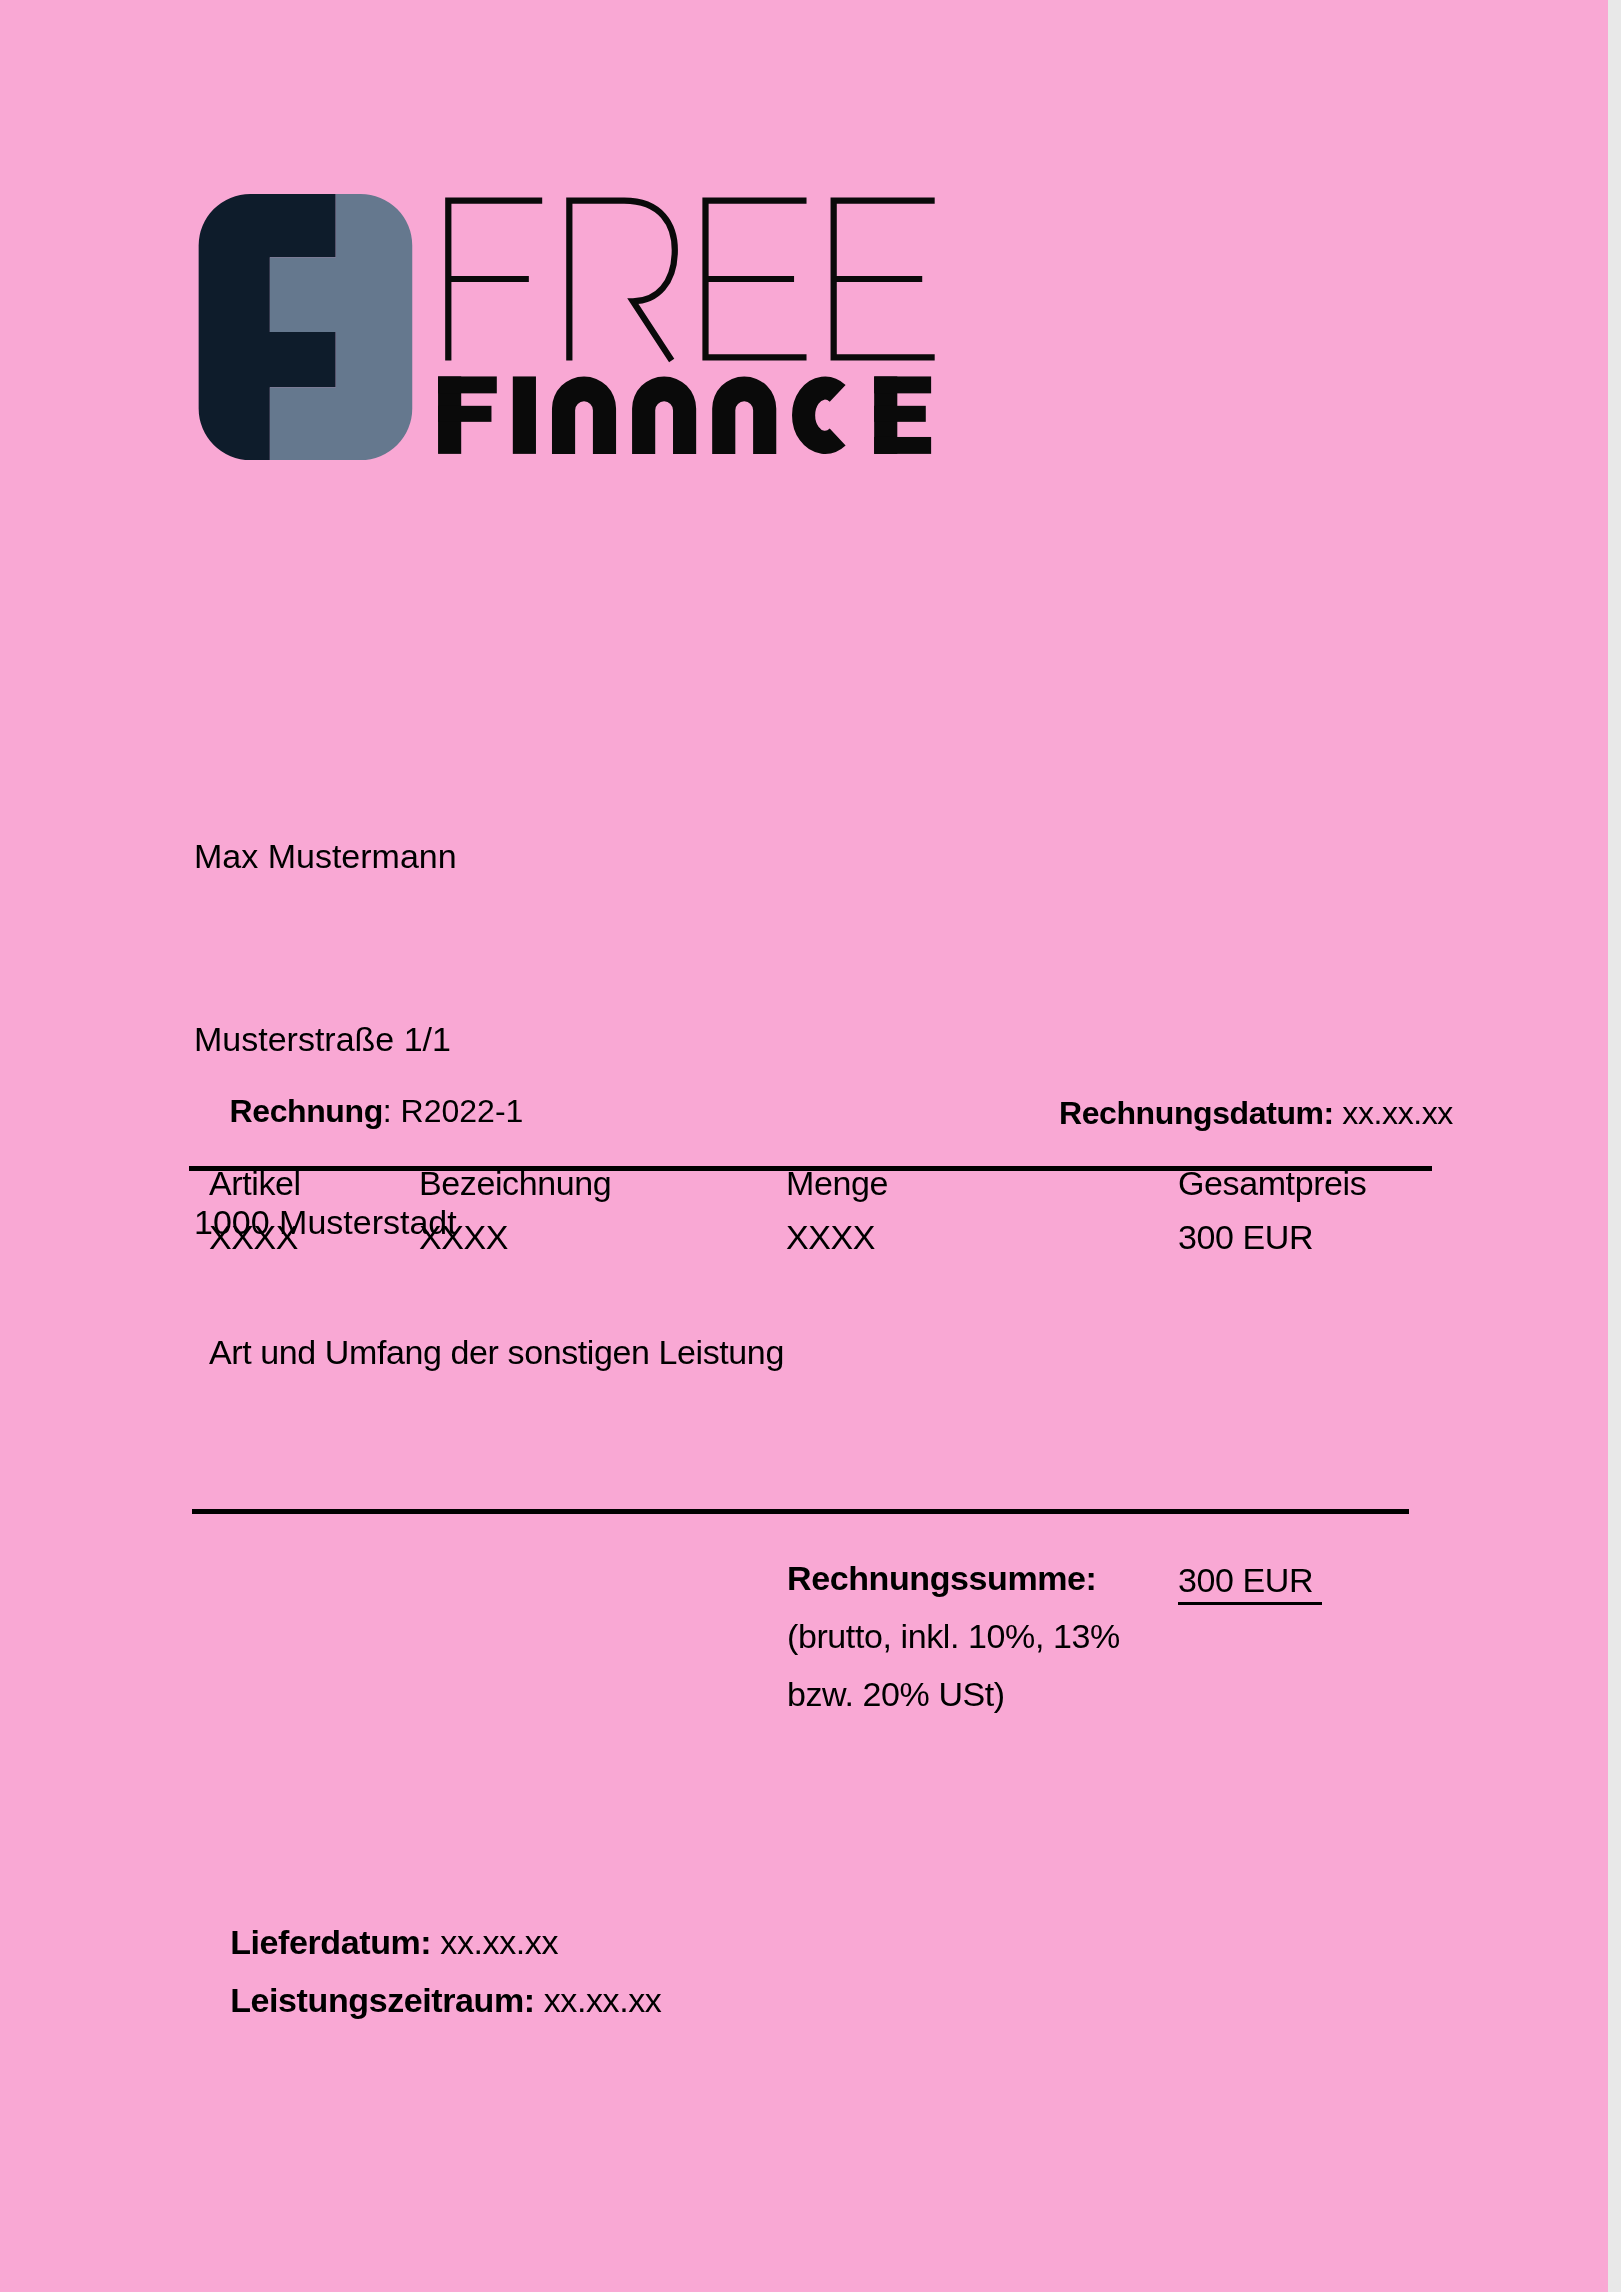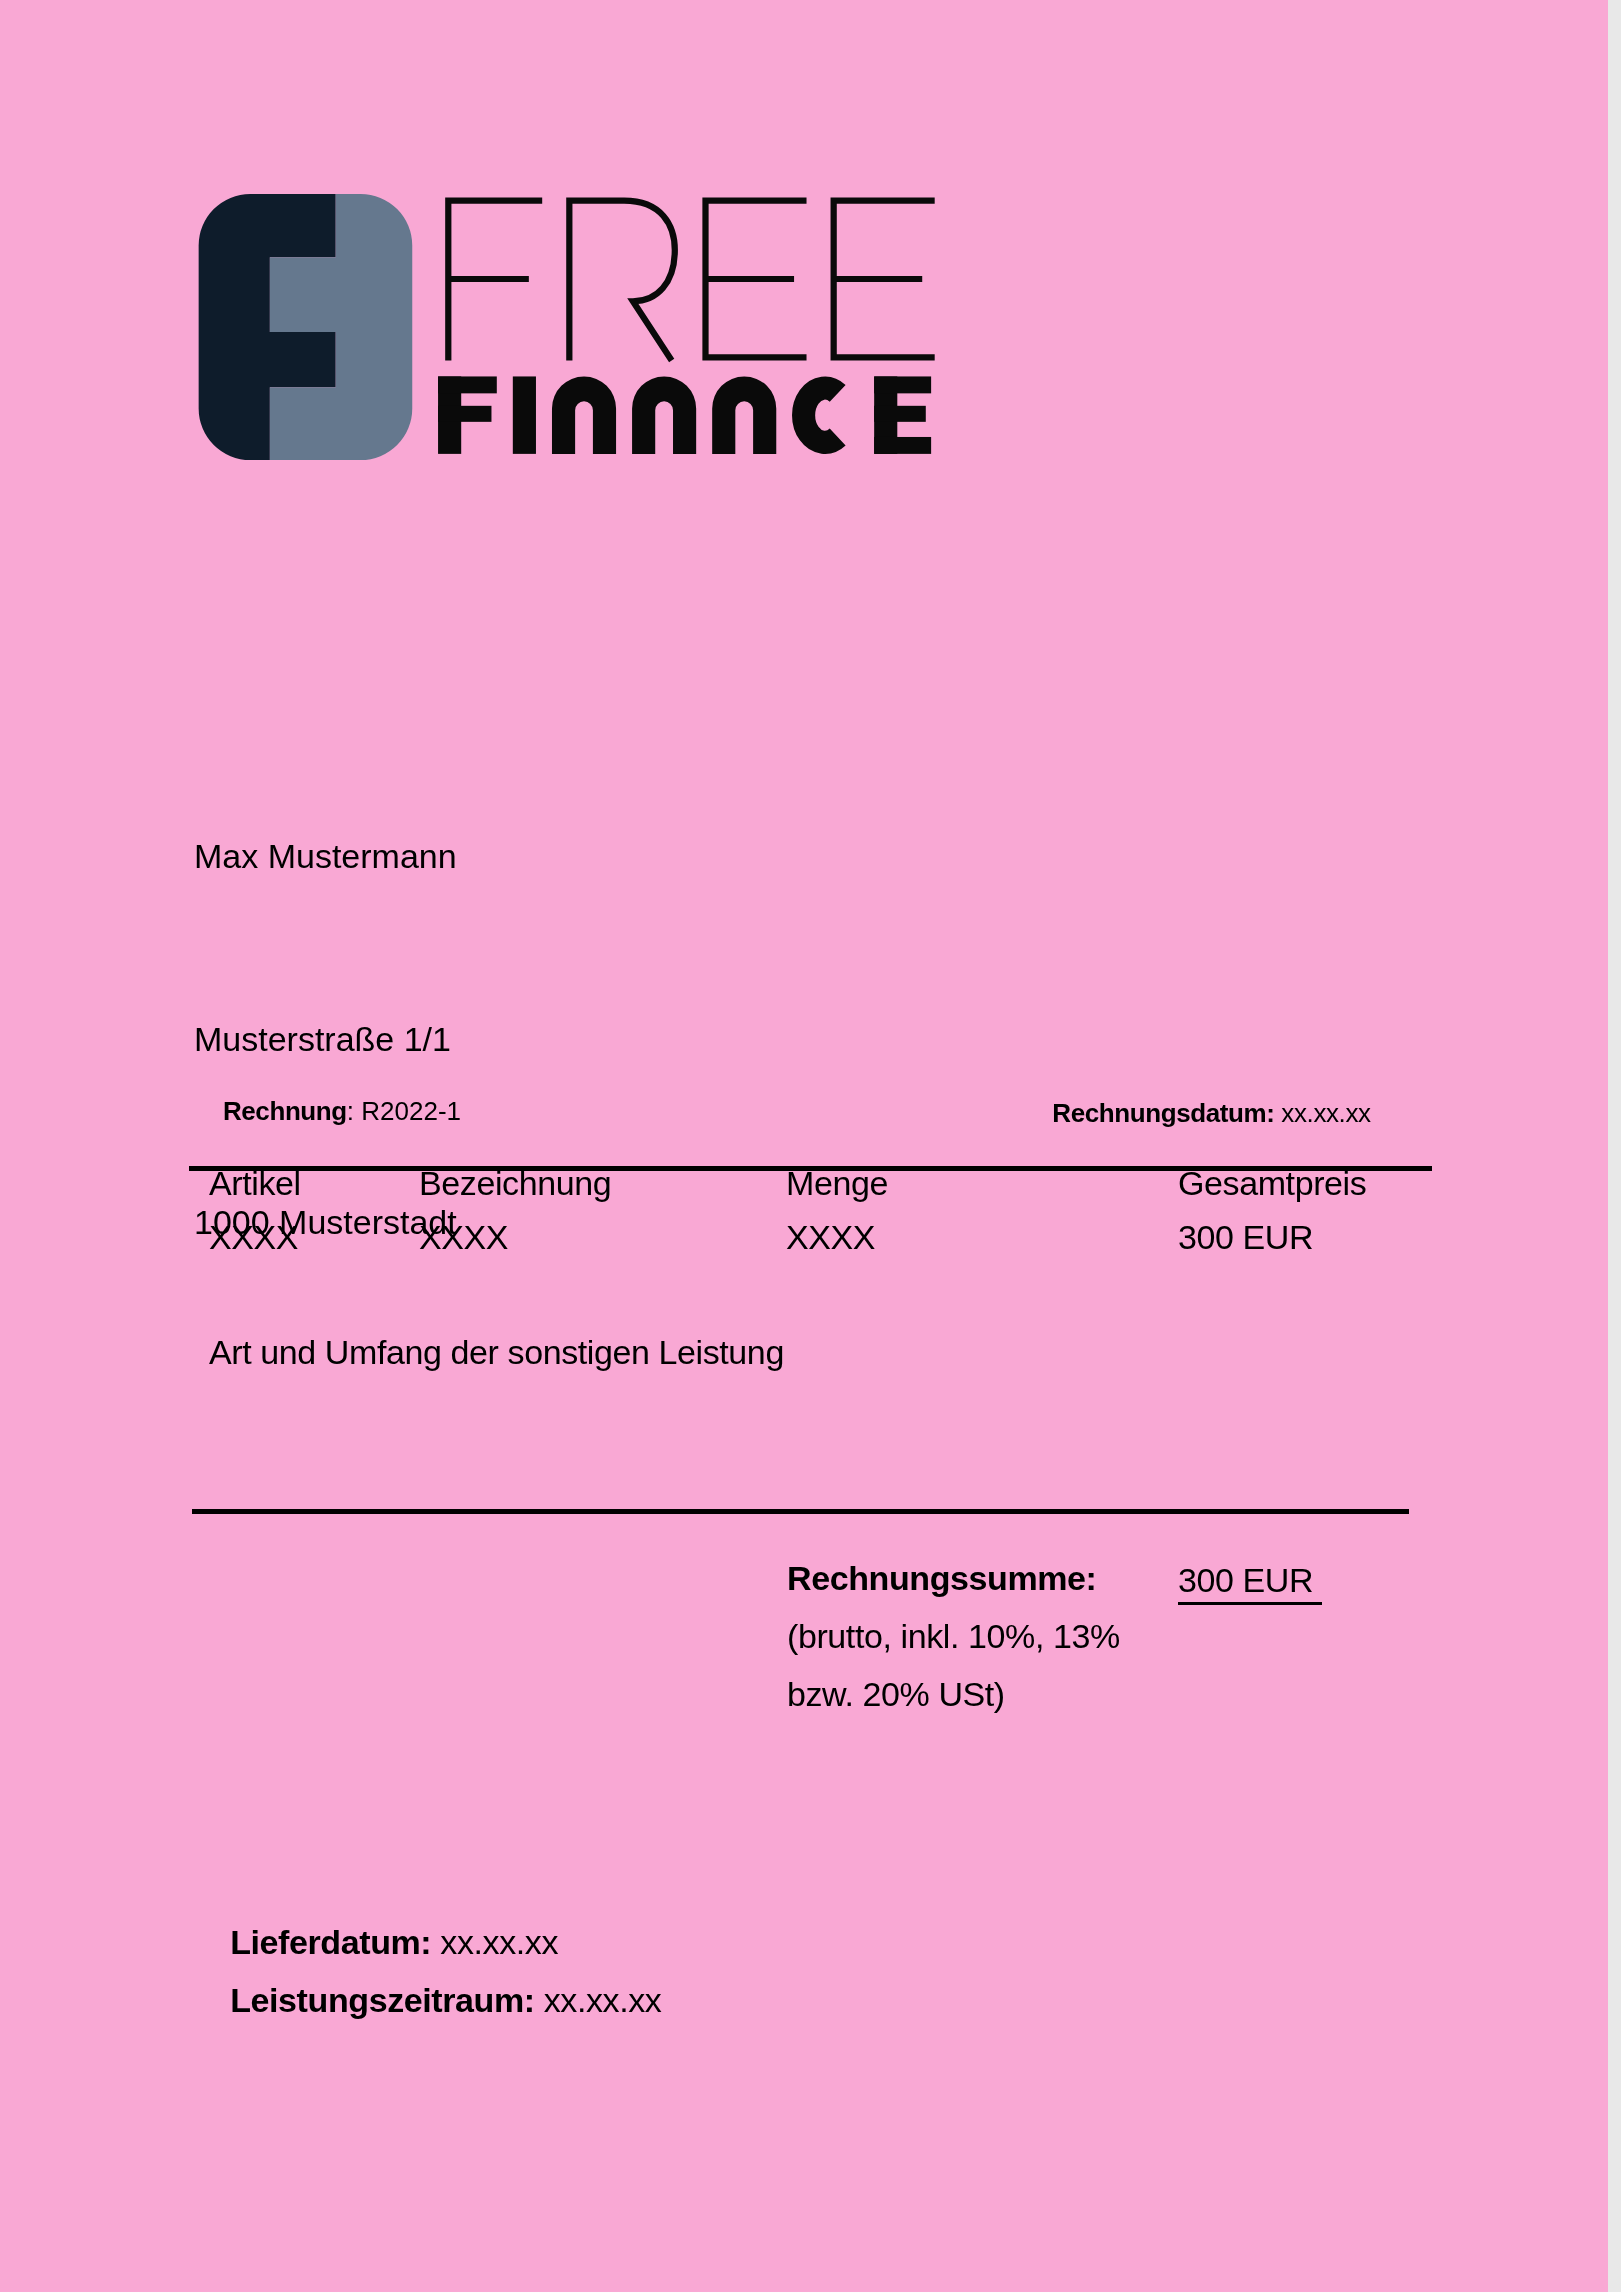--- a/index.html
+++ b/index.html
@@ -9,21 +9,21 @@
     height: 2293px;
     background: #f9a8d4;
     overflow: hidden;
     font-family: "Liberation Sans", sans-serif;
     color: #000000;
   }
   .abs { position: absolute; }
   .f-arial { font-family: "Liberation Sans", sans-serif; }
   .f-treb  { font-family: "Liberation Sans", sans-serif; letter-spacing: -0.4px; }
   .addr { font-size: 34px; line-height: 61px; white-space: pre; }
-  .line38 { font-size: 26px; line-height: 41px; white-space: pre; }
+  .line38 { font-size: 32px; line-height: 41px; white-space: pre; }
   .bold { font-weight: bold; }
   .rule { background: #000000; }
   .cell { font-size: 34px; line-height: 41px; white-space: pre; }
   .sum-label { font-size: 34px; line-height: 41px; font-weight: bold; }
   .sum-value {
     font-size: 34px; line-height: 36px; display: inline-block;
     padding: 0 9px 3.6px 0; border-bottom: 3.6px solid #000;
   }
   .sr { position: absolute; width: 0.9px; height: 0.9px; overflow: hidden;
         clip: rect(0 0 0 0); white-space: nowrap; }

